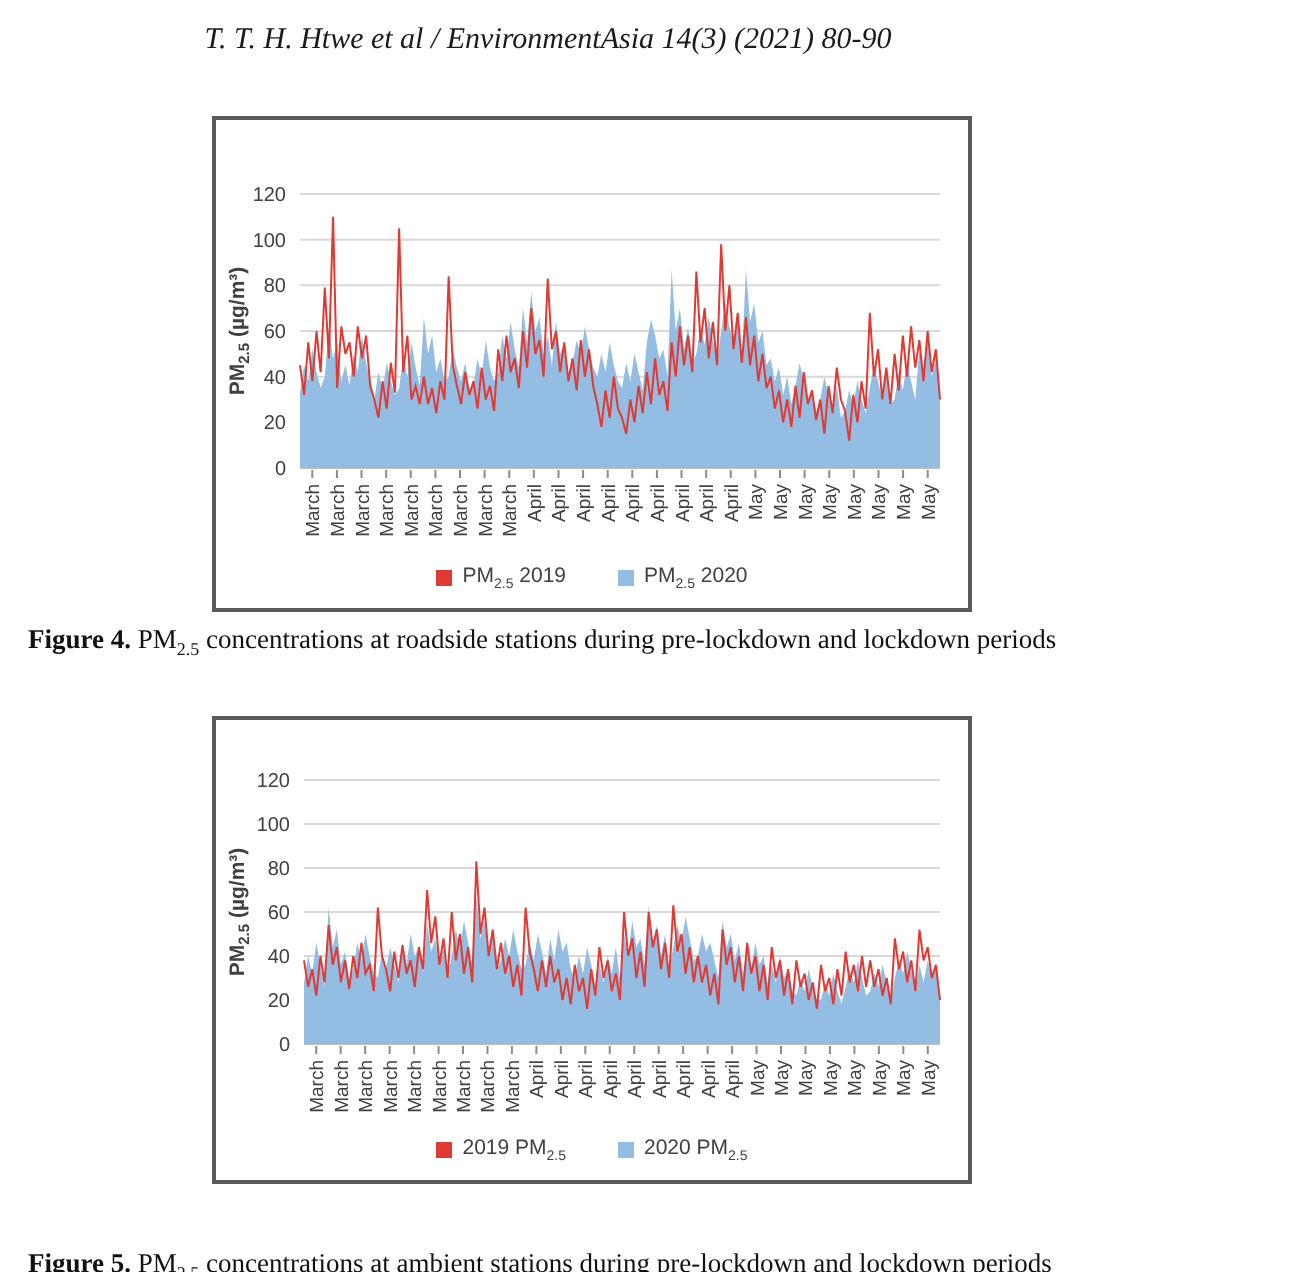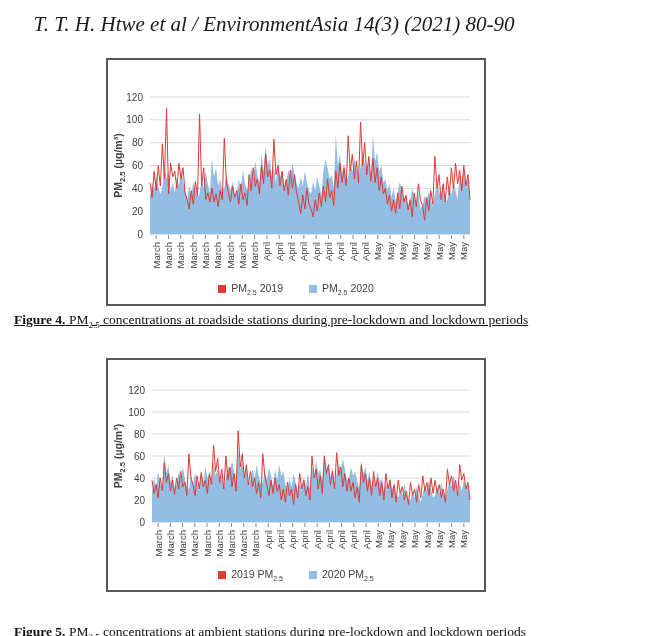--- a/index.html
+++ b/index.html
@@ -1,31 +1,31 @@
 <!DOCTYPE html>
 <html><head>
 <meta charset="utf-8">
 <style>
   html,body{margin:0;padding:0;background:#ffffff;}
   #page{position:relative;width:655px;height:636px;background:#ffffff;overflow:hidden;
         font-family:"Liberation Serif", serif;}
   .header{position:absolute;top:12px;left:0;width:548px;text-align:center;
-          font-style:italic;font-size:21px;color:#1a1a1a;}
+          font-style:italic;font-size:15px;color:#1a1a1a;}
   .chartbox{position:absolute;width:380px;background:#ffffff;border:2px solid #595959;box-sizing:border-box;}
   #chartbox-0{left:106px;top:58px;height:248px;}
   #chartbox-1{left:106px;top:358px;height:234px;}
   .chartbox svg{position:absolute;left:0;top:0;}
   .legend{position:absolute;left:0;width:100%;display:flex;justify-content:center;gap:26px;
           font-family:"Liberation Sans", sans-serif;font-size:10.5px;color:#404040;}
   #legend-0{top:222px;}
   #legend-1{top:208px;}
   .legend-item{display:flex;align-items:center;gap:5px;}
   .swatch{width:8px;height:8px;display:inline-block;}
   .legend-label sub{font-size:7px;}
-  .caption{position:absolute;left:14px;width:632px;font-size:13.5px;color:#111;margin:0;text-decoration:underline;}
+  .caption{position:absolute;left:14px;width:632px;font-size:13.5px;color:#111;margin:0;}
   #caption-4{top:312px;}
   #caption-5{top:600px;margin-top:24px;}
   .caption b{font-weight:bold;}
   .caption sub{font-size:9px;}
   svg text{font-family:"Liberation Sans", sans-serif;fill:#404040;}
 </style>
 </head>
 <body>
 
 <div id="page">

